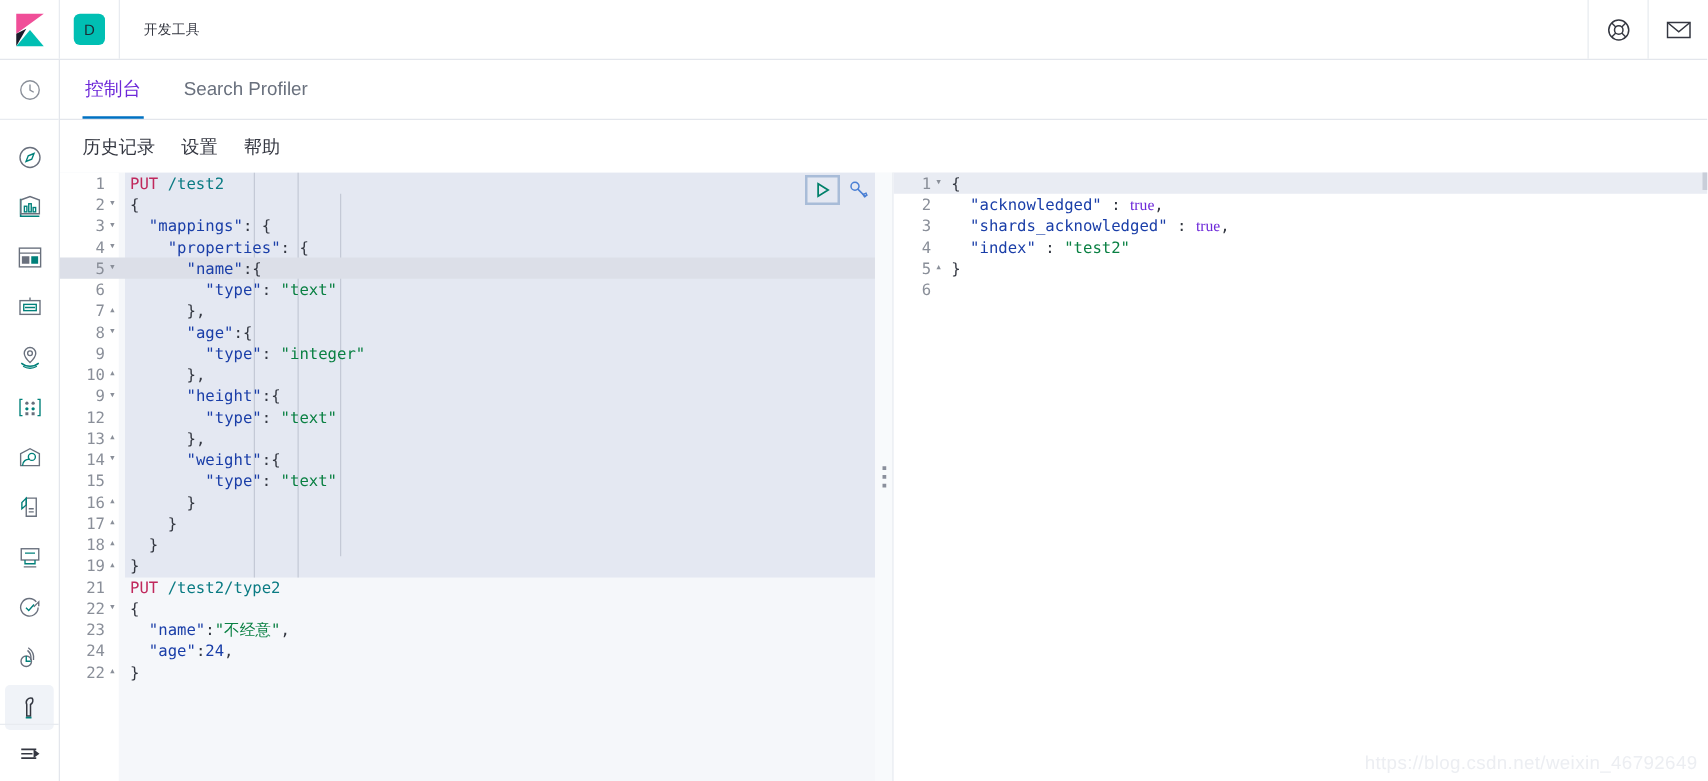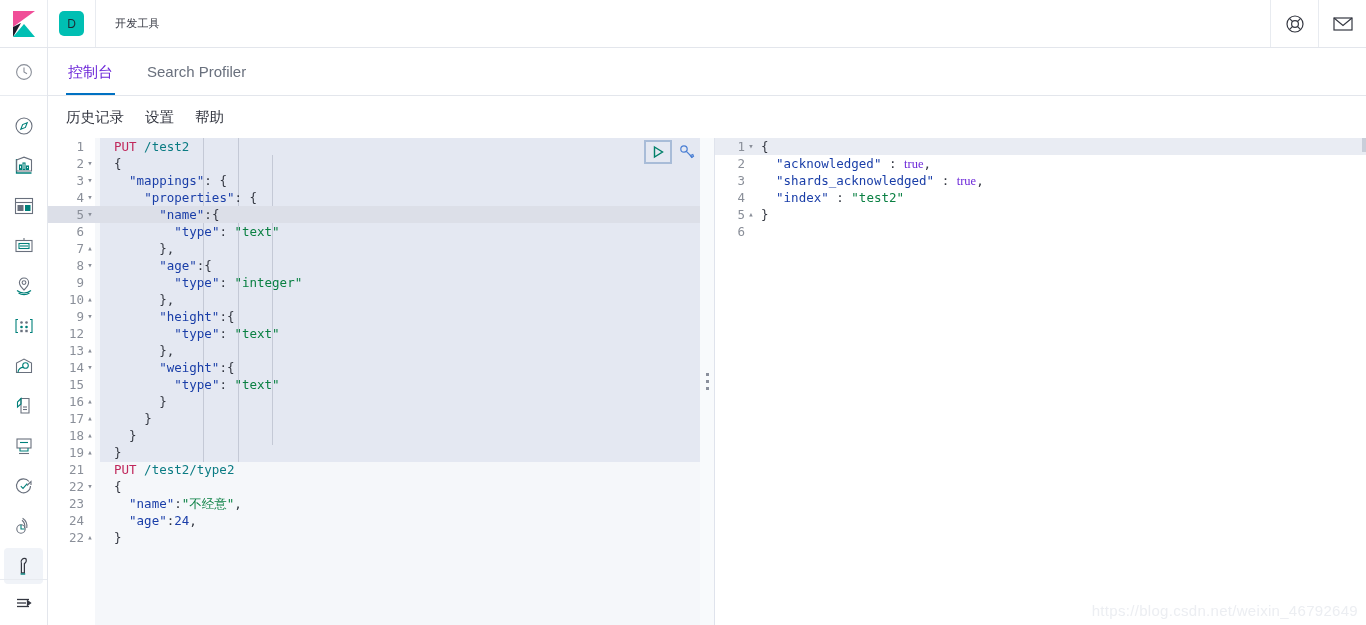--- a/index.html
+++ b/index.html
@@ -141,21 +141,21 @@
   .ln {
     position: absolute; left: 0; width: 36px;
     text-align: right;
     color: #8a8f99; font-family: "DejaVu Sans Mono", monospace;
     font-size: 12.5px;
   }
   .fold {
     position: absolute; left: 38px; width: 8px; text-align: center;
     color: #8a8f99; font-size: 9px; line-height: 17px;
   }
-  .code { position: absolute; left: 66px; white-space: pre; }
+  .code { position: absolute; left: 56px; white-space: pre; }
 
   
   .t-method { color: #c0285c; }
   .t-url    { color: #0a7b83; }
   .t-key    { color: #1a3ea8; }
   .t-str    { color: #0a8043; }
   .t-punct  { color: #333741; }
   .t-bool   { color: #6d28d9; font-family: Liberation Serif, serif; }
   .t-num    { color: #1a3ea8; }
 

